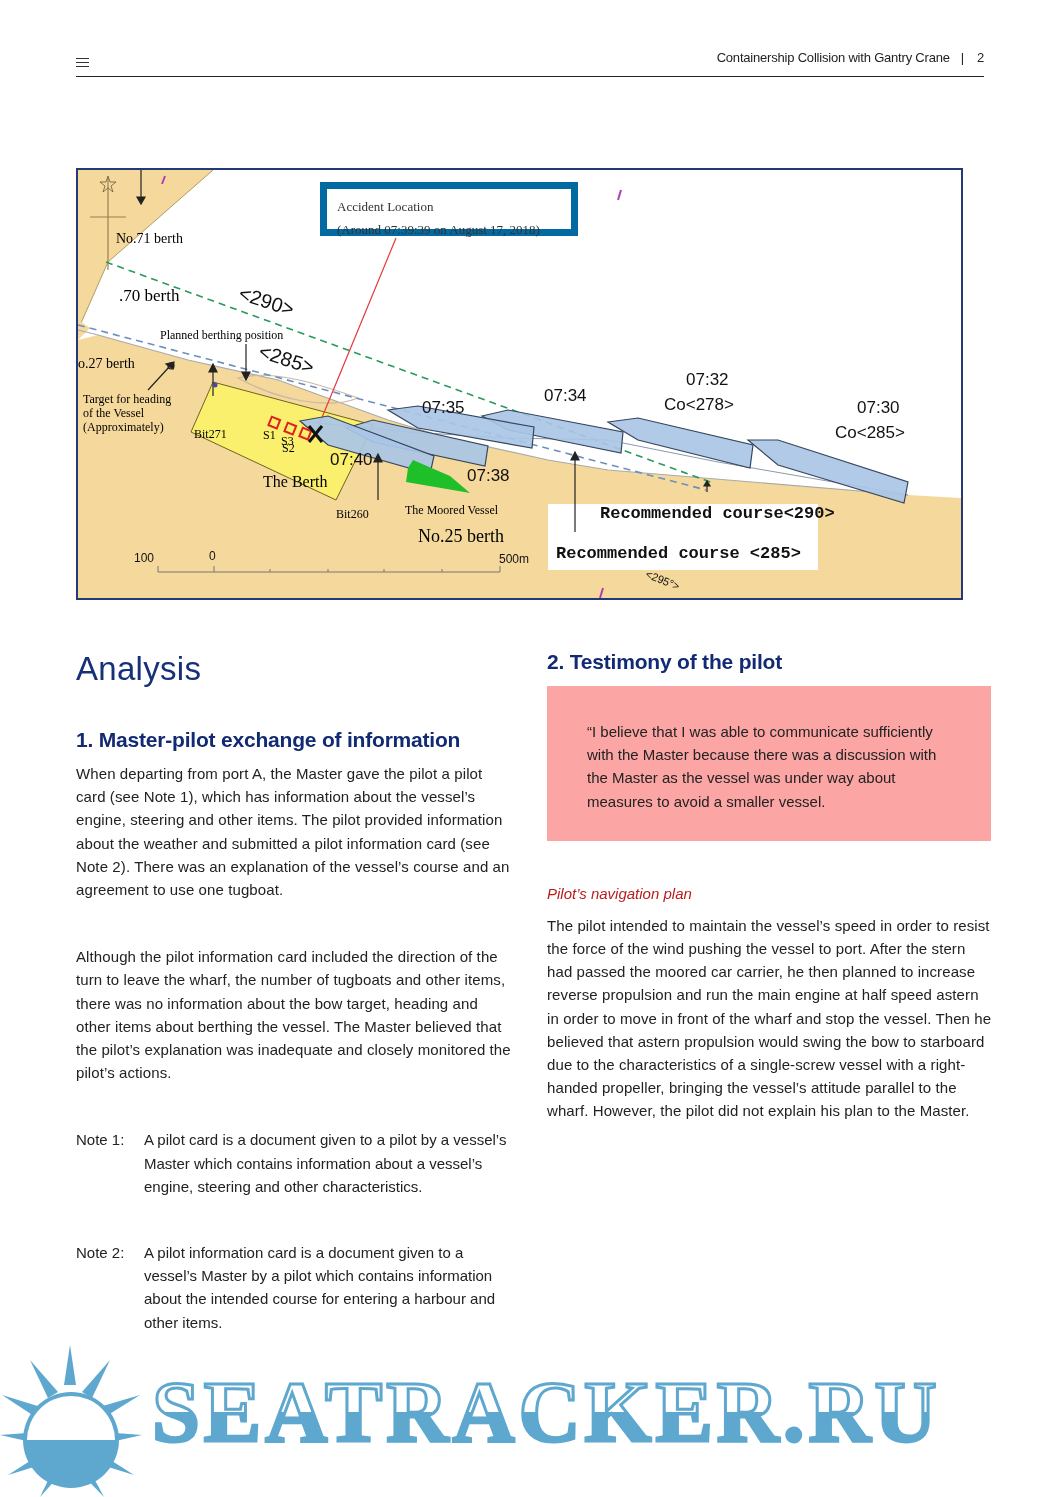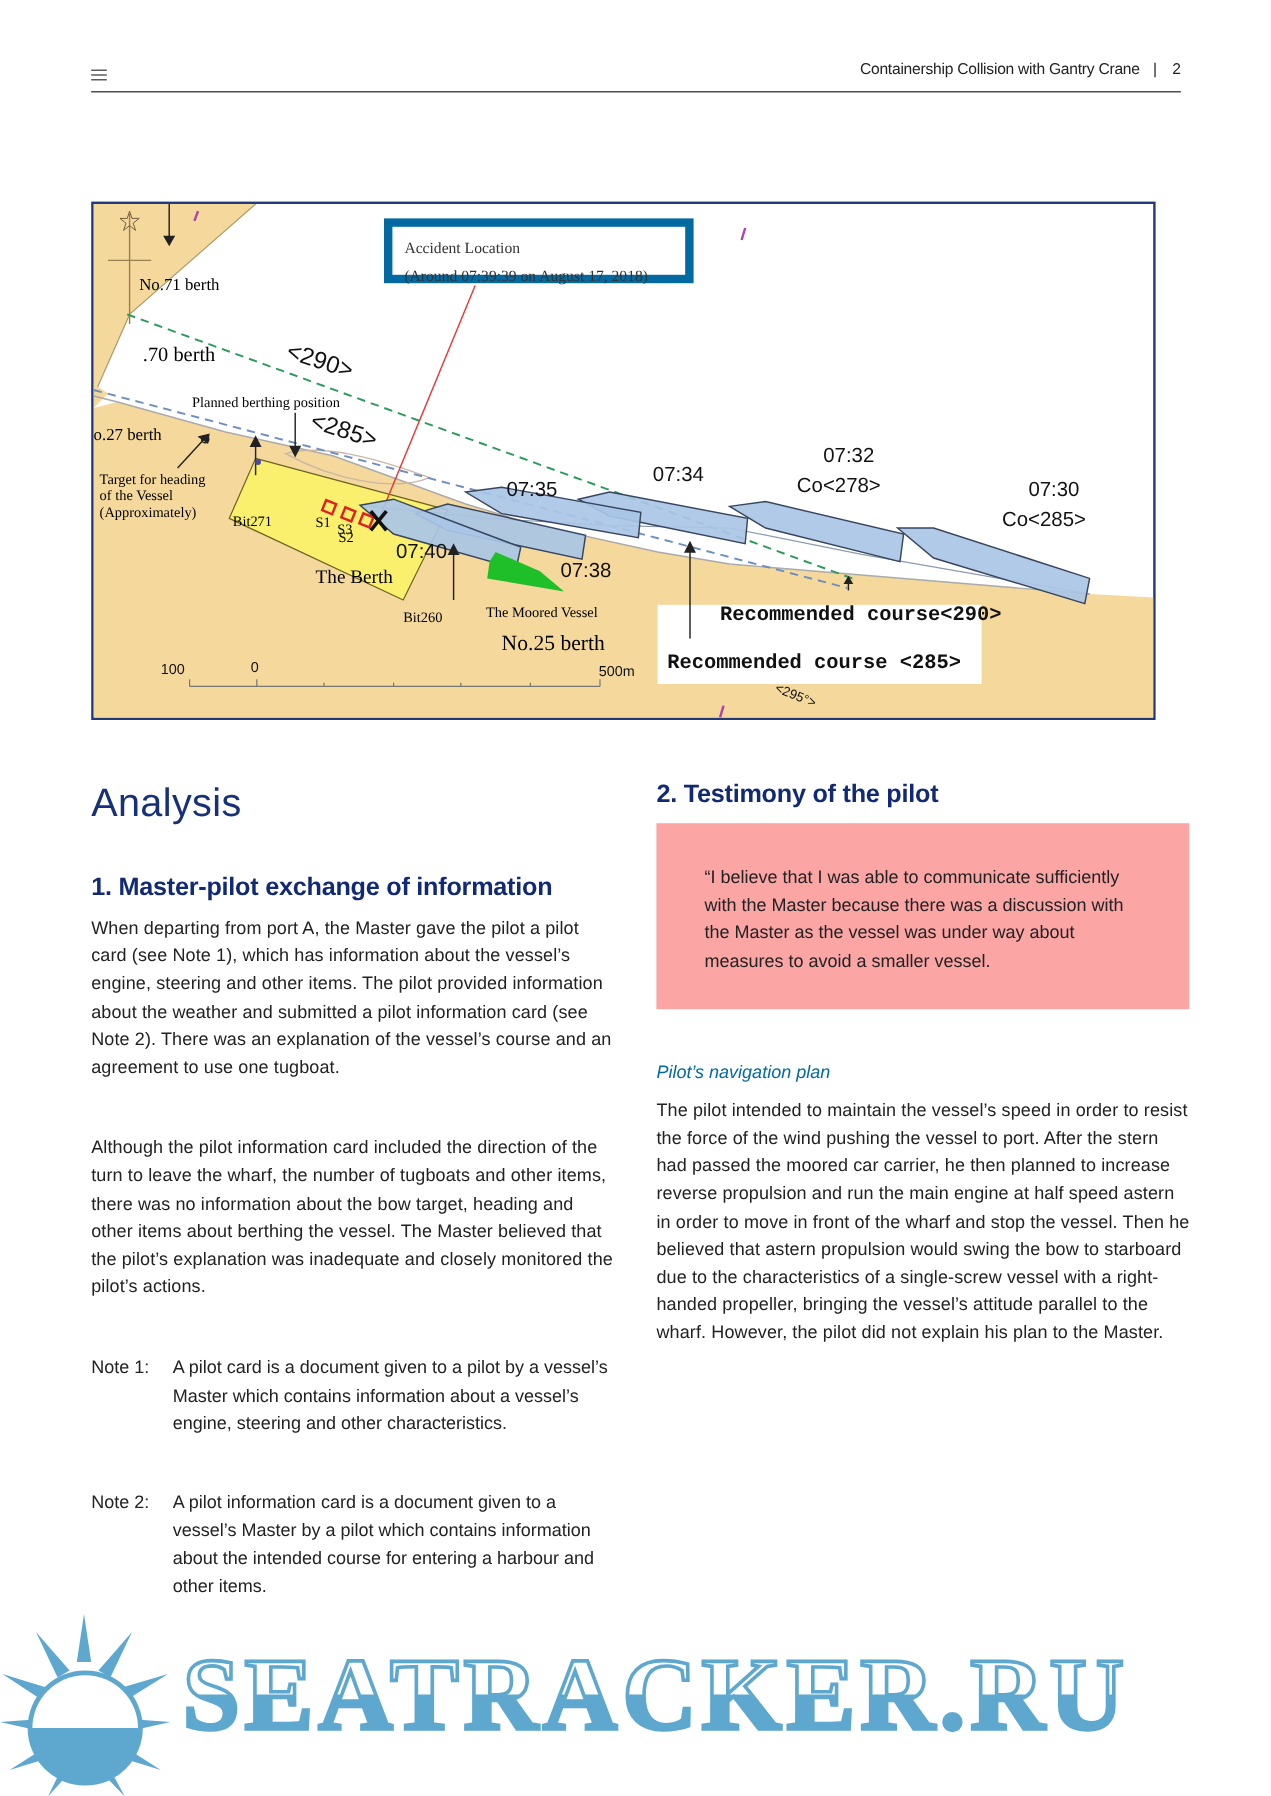--- a/index.html
+++ b/index.html
@@ -17,21 +17,21 @@
   .accident-box { position: absolute; left: 242px; top: 12px; width: 258px; height: 54px; border: 7px solid #0369a1; background: #fff; box-sizing: border-box; padding: 6px 10px; font-family: "Liberation Serif", serif; font-size: 13px; color: #333; line-height: 23px; }
   .col-left { position: absolute; left: 76px; top: 640px; width: 440px; }
   .col-right { position: absolute; left: 547px; top: 640px; width: 445px; }
   h1.analysis { font-family: "Liberation Sans", sans-serif; font-weight: normal; font-size: 33px; color: #16307a; margin: 10px 0 0 0; letter-spacing: 0.3px; }
   h2.sec { font-family: "Liberation Sans", sans-serif; font-weight: bold; font-size: 21px; color: #122a73; margin: 0; letter-spacing: -0.2px; white-space: nowrap; }
   p.body { font-size: 15px; line-height: 23.2px; margin: 0; color: #222; letter-spacing: 0.1px; }
   .note { display: flex; font-size: 15px; line-height: 23.2px; color: #222; }
   .note-label { width: 68px; flex: none; }
   .quote-box { background: #fca5a5; margin-top: 12px; padding: 34px 30px 28px 40px; width: 444px; box-sizing: border-box; }
   .quote-box p { font-size: 15px; line-height: 23.2px; margin: 0; color: #222; }
-  .subhead { font-style: italic; color: #0369a1; font-size: 15px; margin: 0; }
+  .subhead { font-style: italic; color: #b91c1c; font-size: 15px; margin: 0; }
   .watermark { position: absolute; left: 0; top: 1340px; width: 1059px; height: 157px; pointer-events: none; }
   .wm-text { position: absolute; left: 152px; top: 1362px; font-family: "Liberation Serif", serif; font-weight: bold; font-size: 86px; letter-spacing: 4px; color: transparent; -webkit-text-stroke: 3px #5ea8cf; white-space: nowrap; }
   .wm-fill { position: absolute; left: 152px; top: 1362px; font-family: "Liberation Serif", serif; font-weight: bold; font-size: 86px; letter-spacing: 4px; color: #5ea8cf; white-space: nowrap; clip-path: inset(50% 0 0 0); }
 </style>
 </head>
 <body>
 
 <div class="header">
   <div class="menu-icon">
       <span></span>

